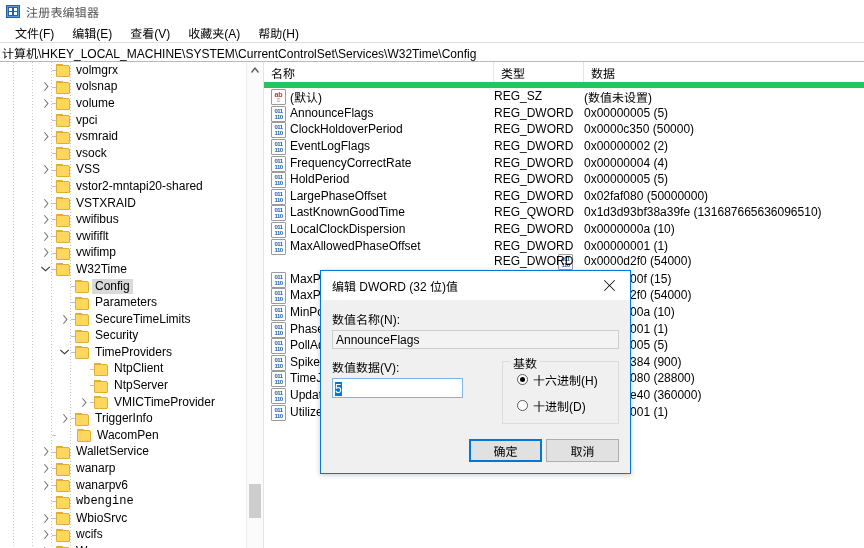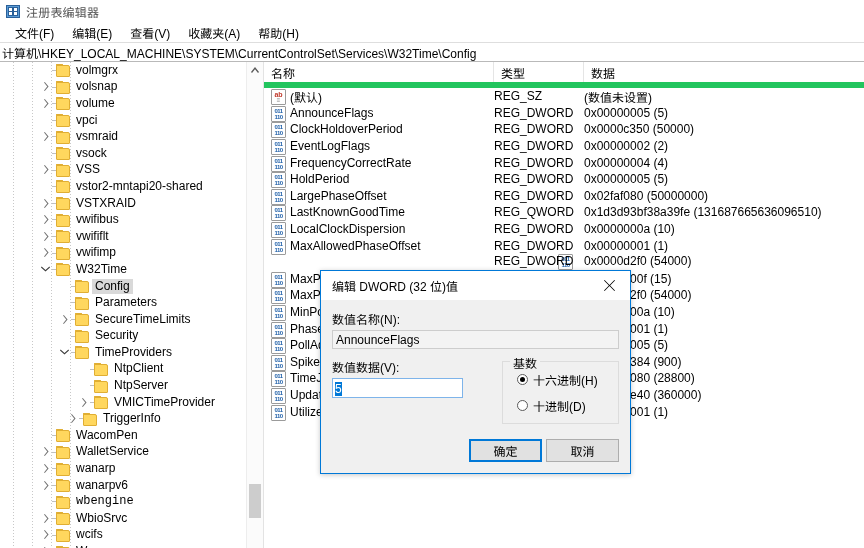--- a/index.html
+++ b/index.html
@@ -370,34 +370,34 @@
                 <path d="M1 0.6 L1.8 0 L5.6 4.5 L1.8 9 L1 8.4 L4.2 4.5 Z" fill="#767676"></path>
               </svg>
             </span>
             <span class="dash" style="left: 90px; top: 8px;"></span>
             <span class="tfold" style="margin-left: 4px;">
               <span class="f-tab"></span>
               <span class="f-back"></span>
             </span>
             <span class="tlabel">VMICTimeProvider</span>
           </div>
-          <div class="trow" style="padding-left: 58px; margin-left: 8px;">
+          <div class="trow" style="padding-left: 58px;">
             <span class="twist">
               <svg width="6" height="9" viewBox="0 0 6 9">
                 <path d="M1 0.6 L1.8 0 L5.6 4.5 L1.8 9 L1 8.4 L4.2 4.5 Z" fill="#767676"></path>
               </svg>
             </span>
             <span class="dash" style="left: 71px; top: 8px;"></span>
             <span class="tfold" style="margin-left: 4px;">
               <span class="f-tab"></span>
               <span class="f-back"></span>
             </span>
             <span class="tlabel">TriggerInfo</span>
           </div>
-          <div class="trow" style="padding-left: 39px; text-align: right;">
+          <div class="trow" style="padding-left: 60px; text-align: right;">
             <span class="twist"></span>
             <span class="dash" style="left: 52px; top: 8px;"></span>
             <span class="tfold" style="margin-left: 4px;">
               <span class="f-tab"></span>
               <span class="f-back"></span>
             </span>
             <span class="tlabel">WacomPen</span>
           </div>
           <div class="trow" style="padding-left: 39px;">
             <span class="twist">

